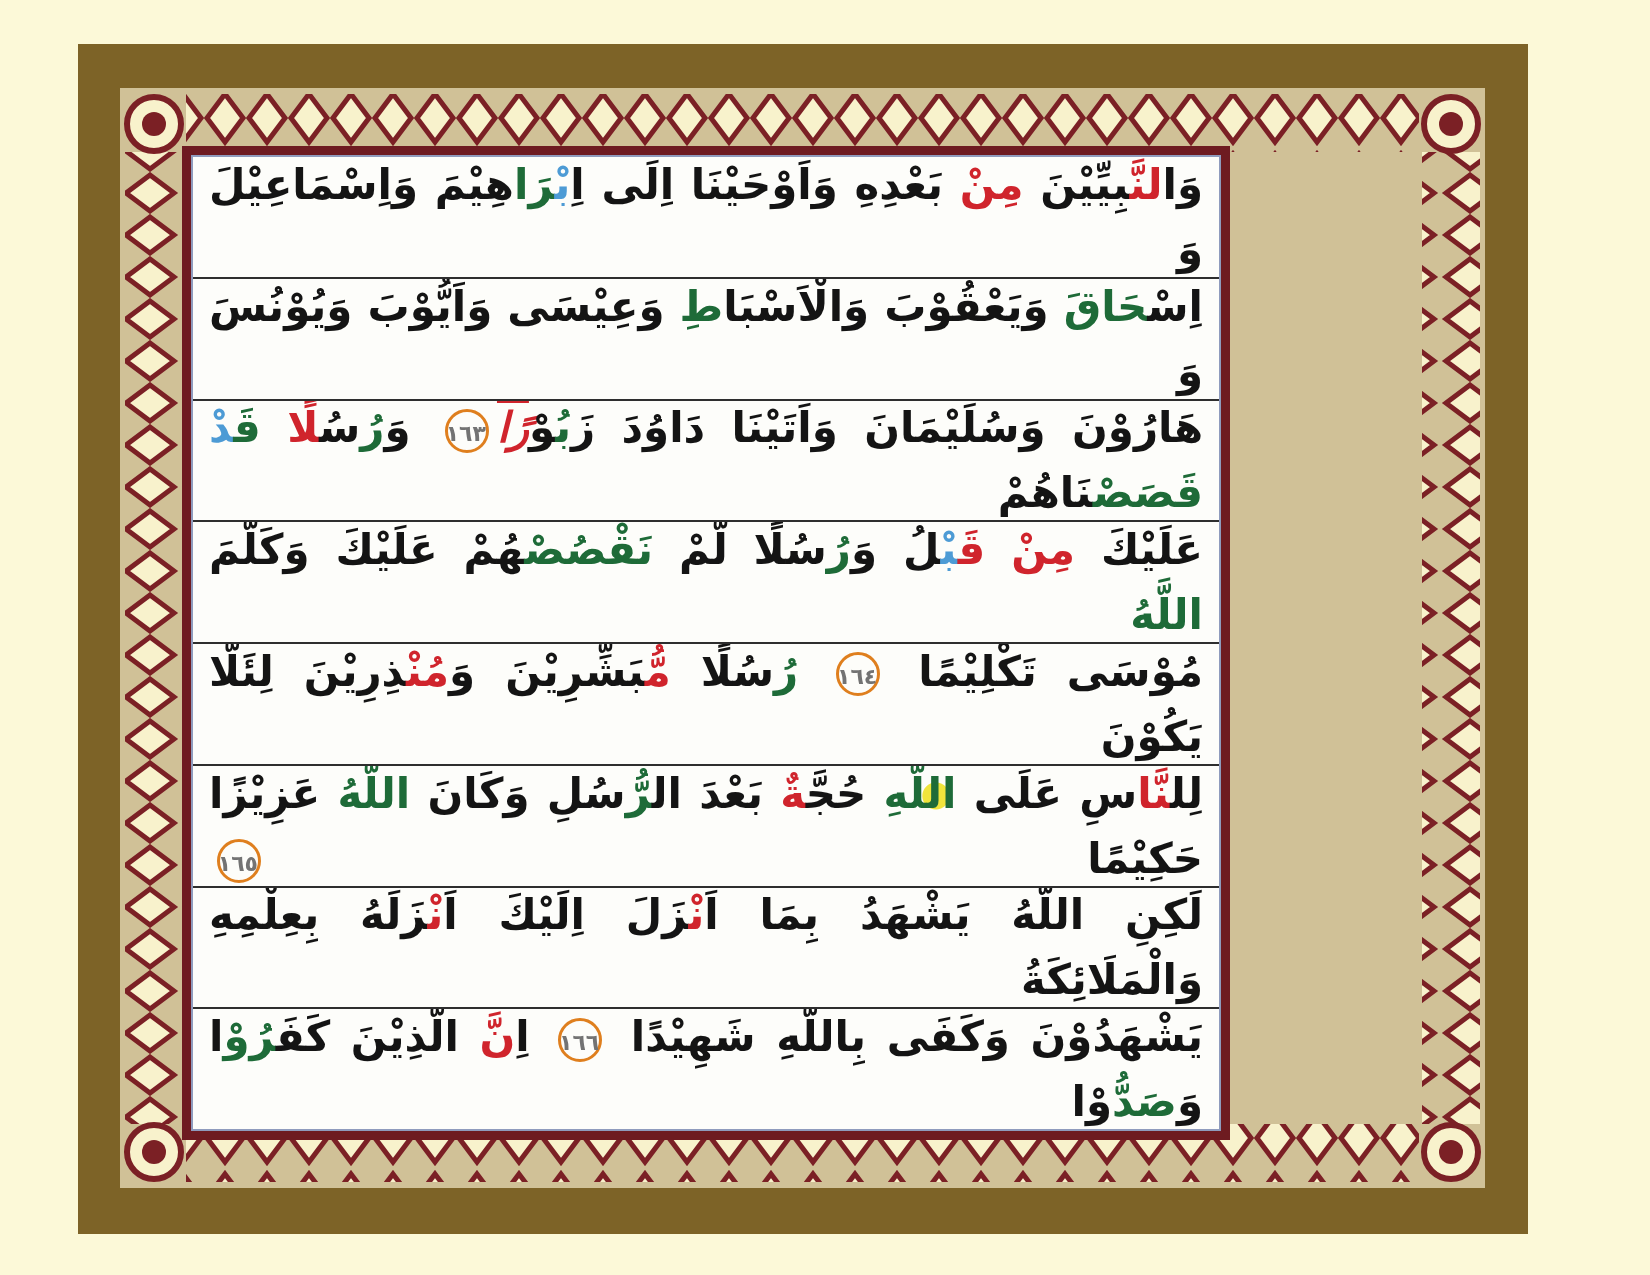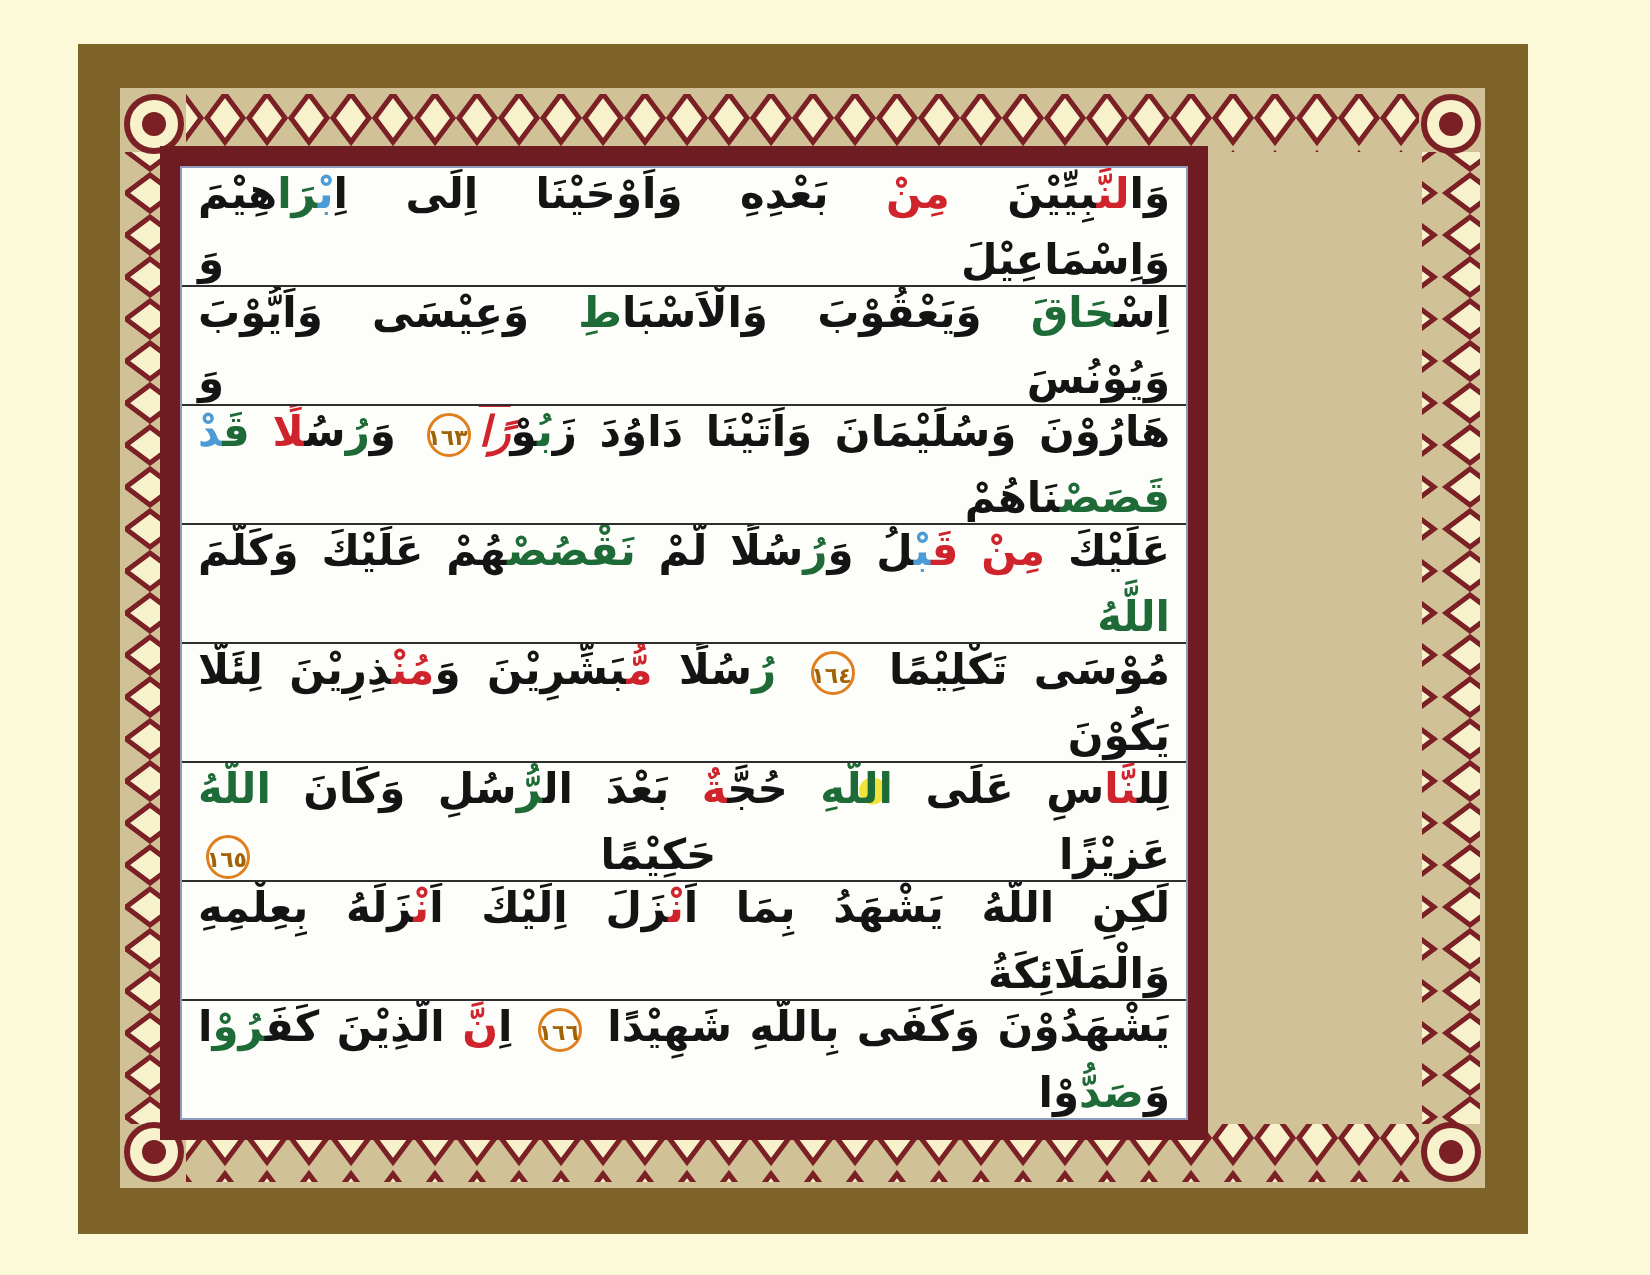--- a/index.html
+++ b/index.html
@@ -11,22 +11,22 @@
   .outer-brown{
     position:absolute;left:78px;top:44px;width:1450px;height:1190px;
     background:#7d6327;
   }
   .tan-band{
     position:absolute;left:120px;top:88px;width:1365px;height:1100px;
     background:#d0c197;
   }
   .chain-svg{position:absolute;left:120px;top:88px;}
   .text-frame{
-    position:absolute;left:160px;top:146px;width:1048px;height:994px;
-    background:#6e1b21;box-sizing:border-box;padding:20px;
+    position:absolute;left:182px;top:146px;width:1048px;height:994px;
+    background:#6e1b21;box-sizing:border-box;padding:9px;
   }
   .frame-blue{
     width:100%;height:100%;box-sizing:border-box;
     border:2px solid #8f9bbd;background:#fdfdfa;
   }
   .text-area{
     width:100%;height:100%;display:flex;flex-direction:column;box-sizing:border-box;
   }
   .qline{
     flex:1;display:flex;align-items:center;box-sizing:border-box;
@@ -41,21 +41,21 @@
     white-space:normal;
   }
   .seg{white-space:pre-wrap;}
   .seg-overline{text-decoration:overline;text-decoration-thickness:4px;font-style:italic;}
   .seg-hl-yellow{
     background:radial-gradient(circle at 72% 55%, #f0e43c 0 13px, rgba(240,228,60,0) 14px);
   }
   .verse-marker{
     display:inline-block;width:44px;height:44px;line-height:44px;
     border:3px solid #df7f1e;border-radius:50%;
-    color:#a16207;font-size:22px;font-weight:bold;text-align:center;
+    color:#737373;font-size:22px;font-weight:bold;text-align:center;
     vertical-align:middle;margin:0 8px;box-sizing:border-box;
     text-align-last:center;
   }
 </style>
 </head>
 <body>
 
 <div class="outer-brown"></div>
 <div class="tan-band"></div>
 

